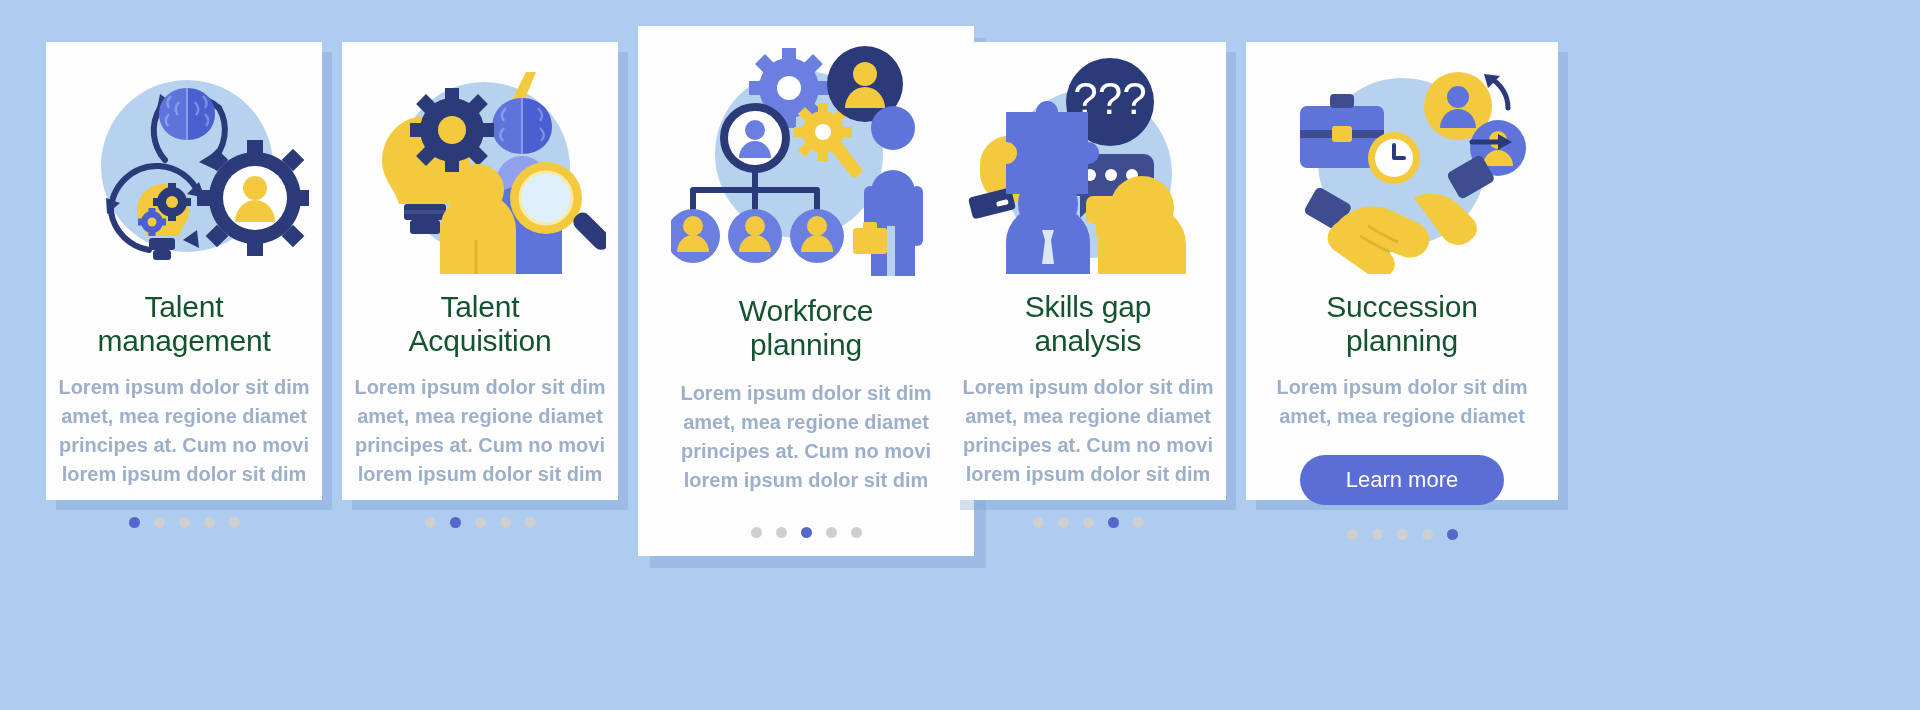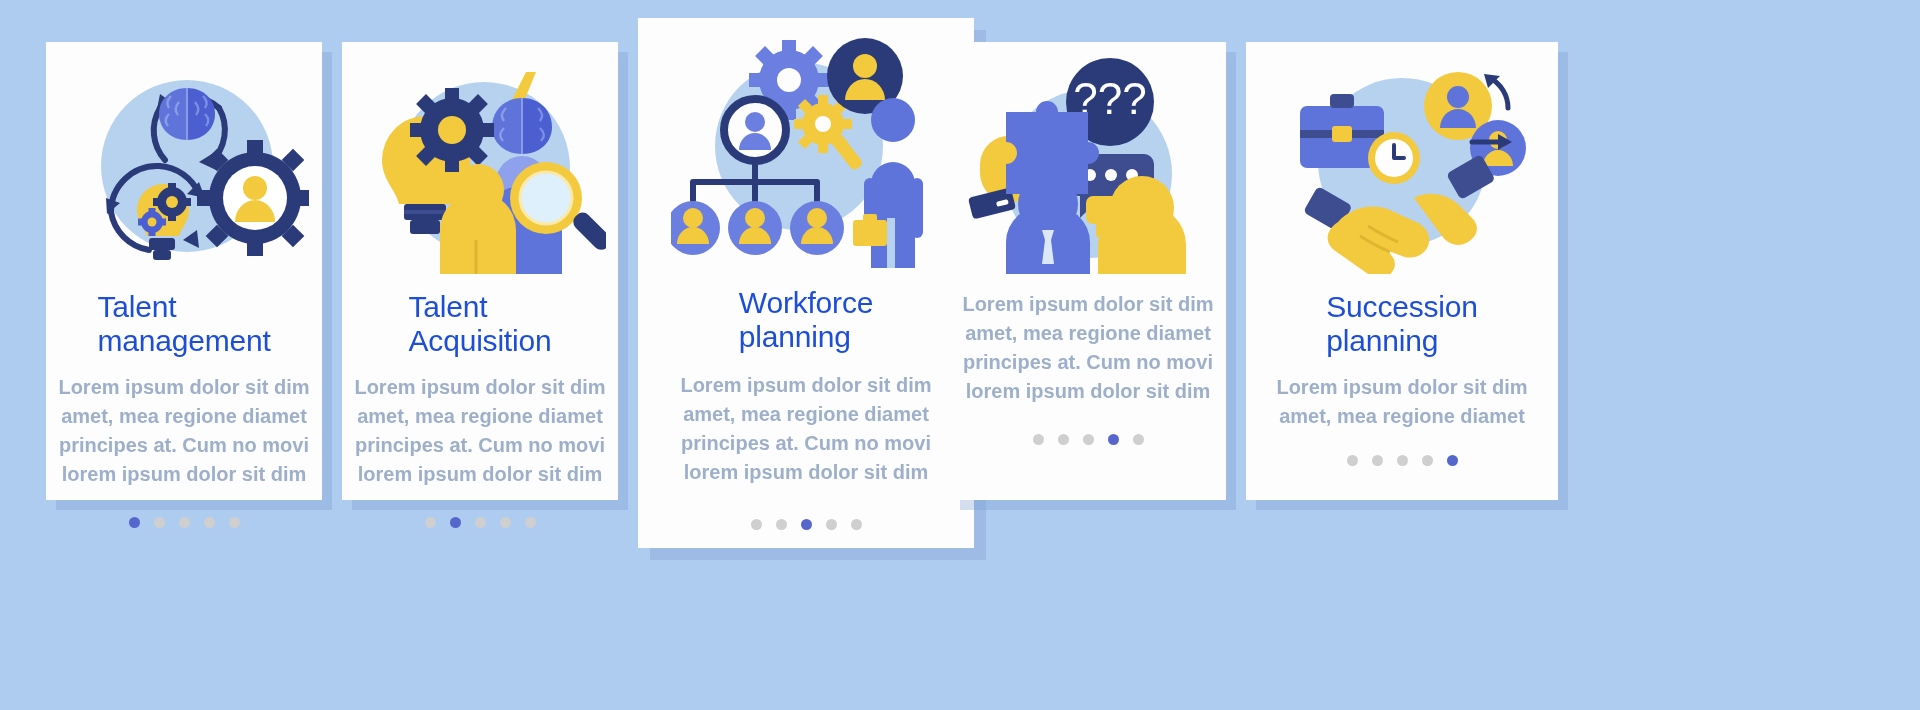--- a/index.html
+++ b/index.html
@@ -30,24 +30,25 @@
   .illus{
     position:relative;
     width:100%;
     display:flex;
     align-items:flex-end;
     justify-content:center;
   }
   .illus svg{ display:block; }
 
   .title{
-    color:#1d4ed8;
+    color:#14532d;
     font-size:30px;
     line-height:1.12;
     font-weight:400;
+    text-align:center;
     letter-spacing:-0.2px;
     white-space:pre-line;
   }
   .desc{
     color:#9dafc9;
     font-size:20px;
     line-height:1.45;
     text-align:center;
     font-weight:700;
     white-space:pre-line;
@@ -233,21 +234,21 @@
 lorem ipsum dolor sit dim</div>
     <div class="dots" style="margin-top:28px;">
       <span class="dot"></span>
       <span class="dot active"></span>
       <span class="dot"></span>
       <span class="dot"></span>
       <span class="dot"></span>
     </div>
   </div>
 
-  <div class="card tall" style="left:638px; top:18px; width:336px; height:530px;">
+  <div class="card tall" style="left:638px; top:26px; width:336px; height:530px;">
     <div class="illus" style="height:250px; padding-top:12px;">
       <svg width="270" height="240" viewBox="0 0 270 240">
         <circle cx="128" cy="118" r="84" fill="#b7d2ef"></circle>
 
         <g transform="translate(118,52)" fill="#6b7fe0">
           <circle cx="0" cy="0" r="30"></circle>
           <rect x="-7" y="-40" width="14" height="14"></rect>
           <rect x="-7" y="26" width="14" height="14"></rect>
           <rect x="-40" y="-7" width="14" height="14"></rect>
           <rect x="26" y="-7" width="14" height="14"></rect>
@@ -369,20 +370,22 @@
           <path d="M80 180 h12 l-3 10 h-6 z" fill="#dce8f7"></path>
           <path d="M83 190 h6 l3 24 h-12 z" fill="#dce8f7"></path>
         </g>
 
         <g>
           <circle cx="180" cy="158" r="32" fill="#f3ca3e"></circle>
           <path d="M136 224 v-30 a44 40 0 0 1 88 0 v30 z" fill="#f3ca3e"></path>
         </g>
       </svg>
     </div>
+    <div class="title" style="margin-top:16px;">Skills gap
+analysis</div>
     <div class="desc" style="margin-top:16px;">Lorem ipsum dolor sit dim
 amet, mea regione diamet
 principes at. Cum no movi
 lorem ipsum dolor sit dim</div>
     <div class="dots" style="margin-top:28px;">
       <span class="dot"></span>
       <span class="dot"></span>
       <span class="dot"></span>
       <span class="dot active"></span>
       <span class="dot"></span>
@@ -431,20 +434,21 @@
           <path d="M138 148 c14 -8 34 -4 46 8 l12 12 c8 8 6 18 -4 24 c-10 6 -20 2 -26 -6 z" fill="#f3ca3e"></path>
           <path d="M84 186 q16 10 30 16" fill="none" stroke="#e0b42e" stroke-width="3"></path>
           <path d="M92 176 q16 10 30 16" fill="none" stroke="#e0b42e" stroke-width="3"></path>
         </g>
       </svg>
     </div>
     <div class="title" style="margin-top:16px;">Succession
 planning</div>
     <div class="desc" style="margin-top:16px;">Lorem ipsum dolor sit dim
 amet, mea regione diamet</div>
+    <button class="btn" style="margin-top:24px;">Learn more</button>
     <div class="dots" style="margin-top:24px;">
       <span class="dot"></span>
       <span class="dot"></span>
       <span class="dot"></span>
       <span class="dot"></span>
       <span class="dot active"></span>
     </div>
   </div>
 
 </div>

